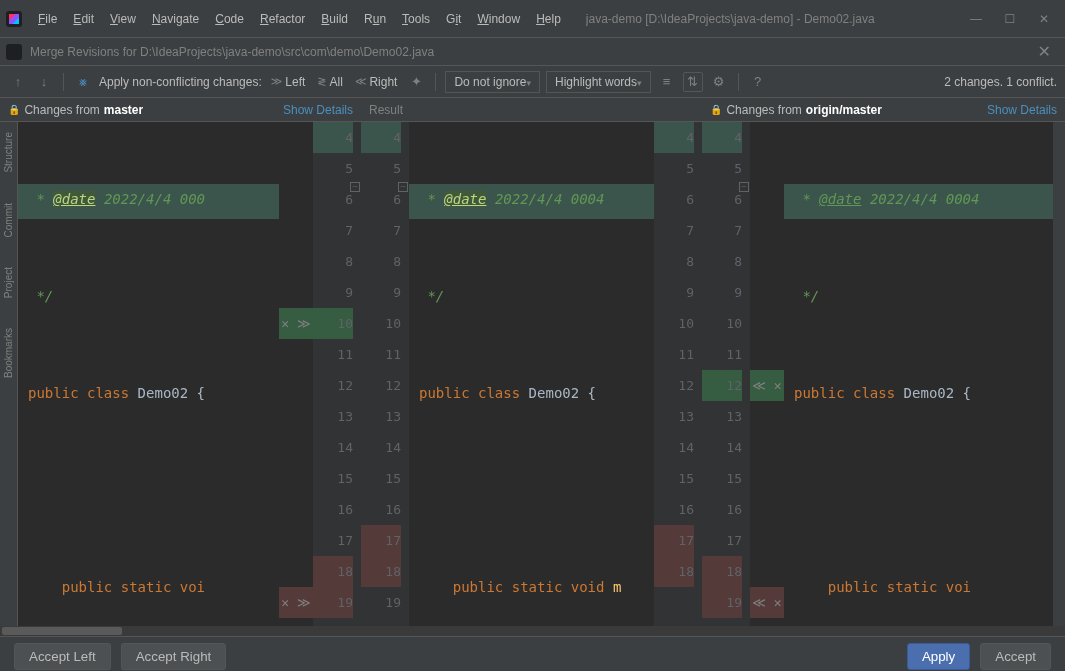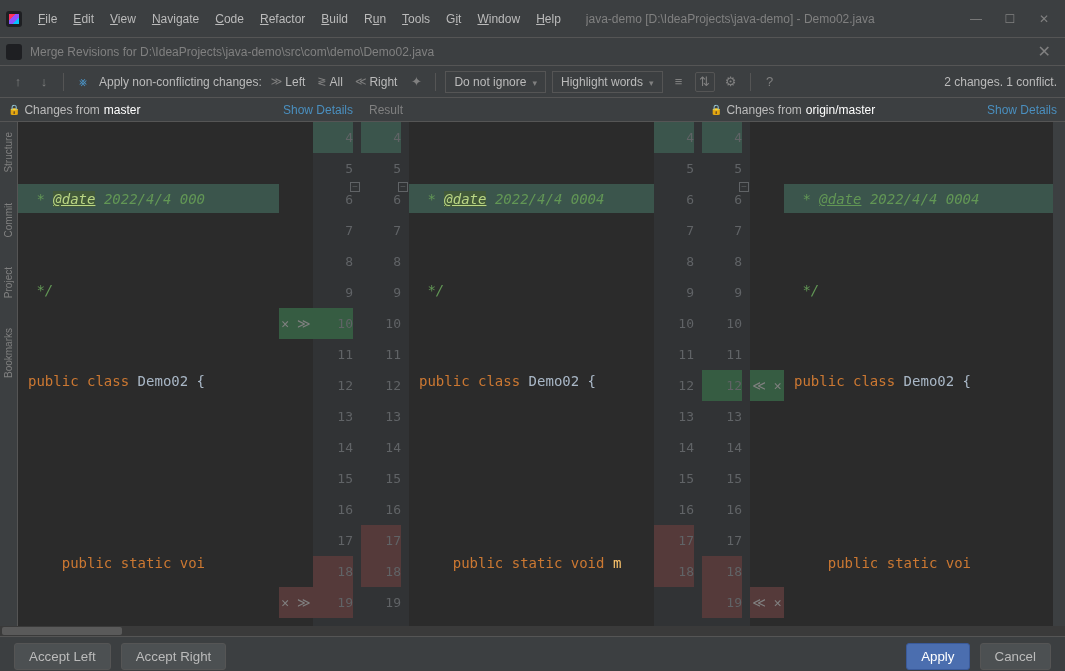--- a/index.html
+++ b/index.html
@@ -48,33 +48,33 @@
   .tab-title{color:var(--text-dim);flex:1}
   .tab-close{color:var(--text-dim);padding:4px 8px;font-size:16px}
 
   
   .toolbar{height:32px;background:var(--bg-toolbar);border-bottom:1px solid var(--border);padding:0 8px;gap:6px}
   .tool-icon{width:20px;height:20px;display:flex;align-items:center;justify-content:center;color:var(--text-dim);font-size:13px}
   .tool-sep{width:1px;height:18px;background:var(--border);margin:0 3px}
   .tool-text{color:var(--text);white-space:nowrap}
   .tool-btn{display:flex;align-items:center;gap:3px;padding:2px 3px;color:var(--text)}
   .chips{display:inline-block;color:var(--text-dim);font-size:11px}
-  .dropdown{border:1px solid var(--border);background:var(--bg-toolbar);padding:3px 8px;display:flex;align-items:flex-start;gap:6px;color:var(--text)}
+  .dropdown{border:1px solid var(--border);background:var(--bg-toolbar);padding:3px 8px;display:flex;align-items:flex-start;color:var(--text)}
   .arrow-down:after{content:"▾";color:var(--text-dim);font-size:9px}
   .toolbar .spacer{flex:1}
   .status-text{color:var(--text);white-space:nowrap}
 
   
   .pane-headers{height:24px;background:var(--bg-toolbar);border-bottom:1px solid var(--border);display:flex}
   .pane-header{display:flex;align-items:center;padding:0 8px;gap:4px}
   .pane-header.left{width:361px}
   .pane-header.mid{width:341px}
   .pane-header.right{flex:1}
   .lock{color:var(--text-dim);font-size:10px}
-  .branch{color:#fff;font-weight:normal}
+  .branch{color:#fff;font-weight:bold}
   .link{color:var(--link);margin-left:auto}
   .result-label{color:var(--text-dim)}
 
   
   .diff-body{display:flex;height:504px;background:var(--bg);position:relative}
 
   
   .side-tabs{position:absolute;left:0;top:0;width:18px;height:100%;background:var(--bg-toolbar);border-right:1px solid var(--border);color:var(--text-dim);font-size:10px;display:flex;flex-direction:column;align-items:center;gap:30px;padding-top:10px}
   .side-tabs span{writing-mode:vertical-rl;transform:rotate(180deg)}
   .side-tabs-right{position:absolute;right:0;top:0;width:12px;height:100%;background:var(--bg-toolbar)}
@@ -87,21 +87,21 @@
   .gutter{position:absolute;top:0;width:48px;height:100%;background:var(--gutter-bg);color:var(--gutter-text);text-align:right;padding-right:8px;line-height:31px;font-size:13px}
   .gutter.g-right{right:0}
   .gutter.g-left{left:0}
   .gutter-actions{position:absolute;top:0;width:34px;height:100%;line-height:31px;color:var(--text-dim);font-size:14px;text-align:center}
 
   .code-area{position:absolute;top:0;left:0;right:0;line-height:31px;white-space:pre}
   .pane.left .code-area{left:0;right:82px}
   .pane.mid .code-area{left:48px;right:48px}
   .pane.right .code-area{left:82px;right:0}
 
-  .cl{height:29px;padding-left:10px;overflow:hidden;position:relative}
+  .cl{height:35px;padding-left:10px;overflow:hidden;position:relative}
   .hl-green{background:var(--line-green)}
   .hl-green-strong{background:var(--line-green-strong)}
   .hl-red{background:var(--line-red)}
 
   .kw{color:var(--orange)}
   .id{color:var(--text-grey)}
   .doc{color:var(--doc-green);font-style:italic}
   .doctag{color:var(--doc-green);font-style:italic;text-decoration:underline}
   .doctag-hl{background:var(--doc-tag-bg);text-decoration:underline;font-style:italic;color:#bad685}
   .cls{color:var(--text-grey)}
@@ -400,21 +400,21 @@
 
 <div class="hscroll">
     <div class="thumb"></div>
   </div>
 
 <div class="button-bar">
   <button class="btn">Accept Left</button>
   <button class="btn">Accept Right</button>
   <div class="spacer"></div>
   <button class="btn primary">Apply</button>
-  <button class="btn">Cancel</button>
+  <button class="btn">Accept</button>
 </div>
 
 <div class="status-bar row">
   <div class="spacer"></div>
   <span>Updating...</span>
   <span style="width:120px"></span>
   <span>20:33</span>
   <span>CRLF</span>
   <span>UTF-8</span>
   <span>4 spaces</span>

